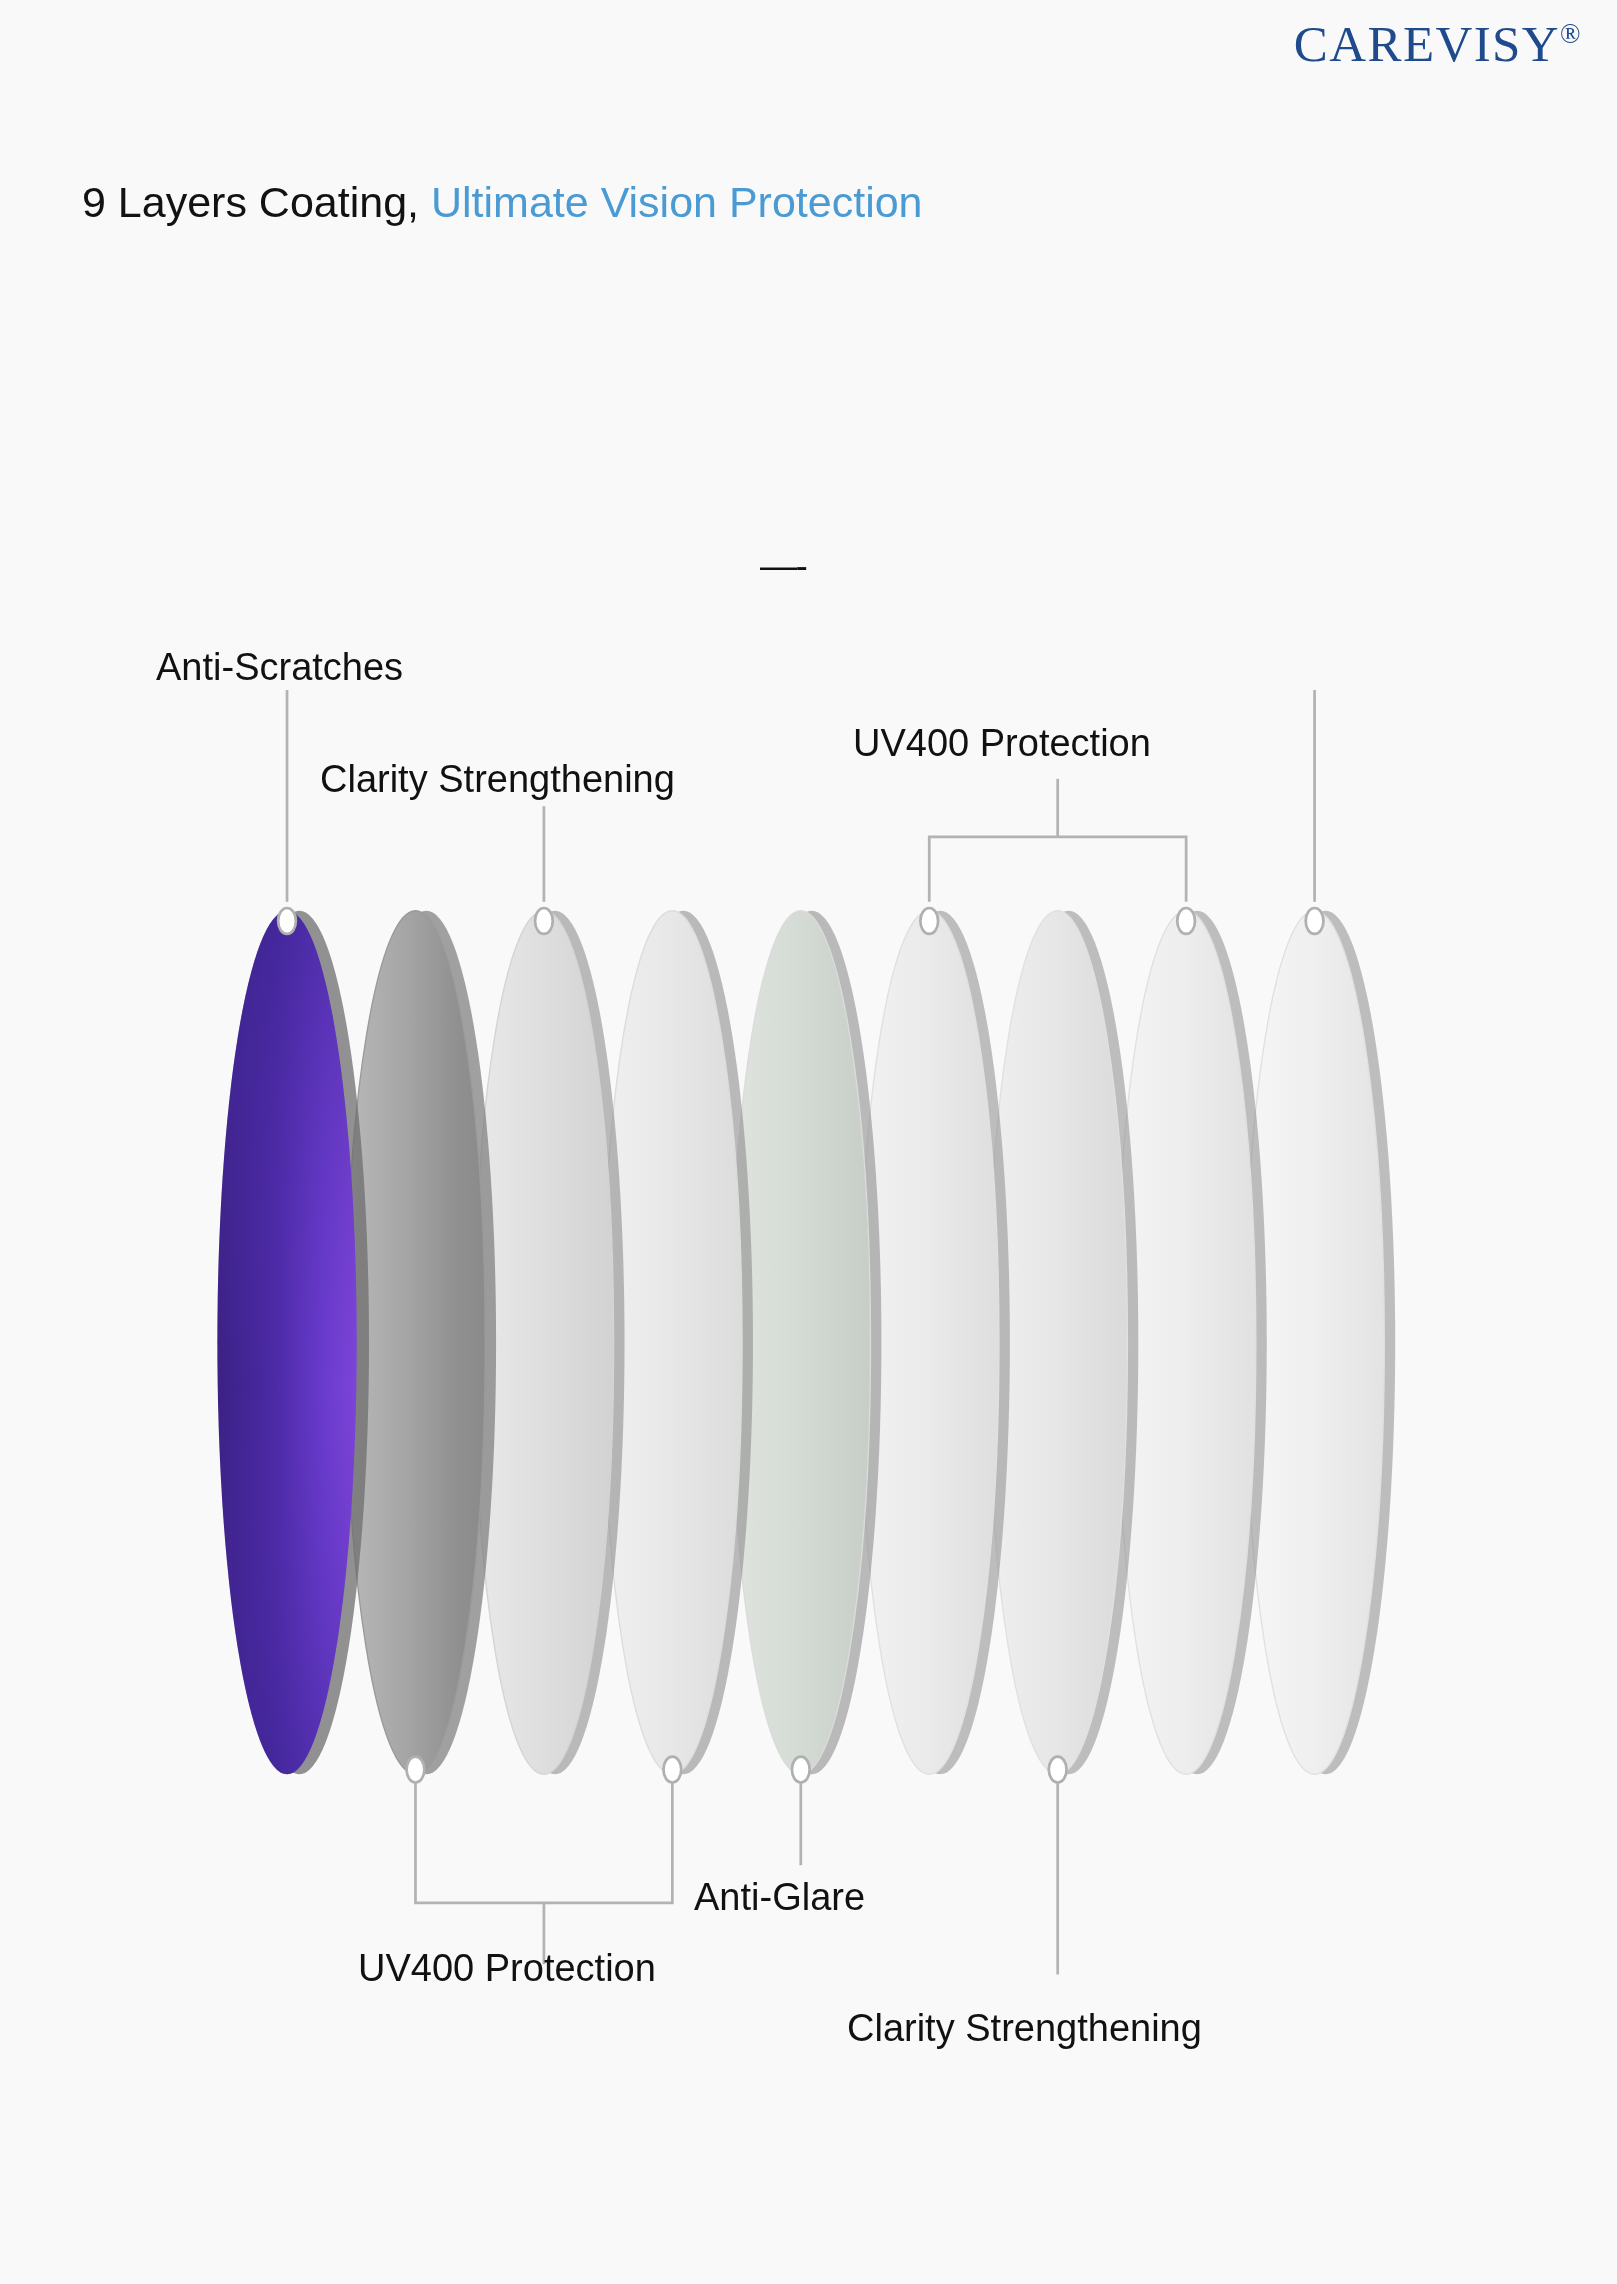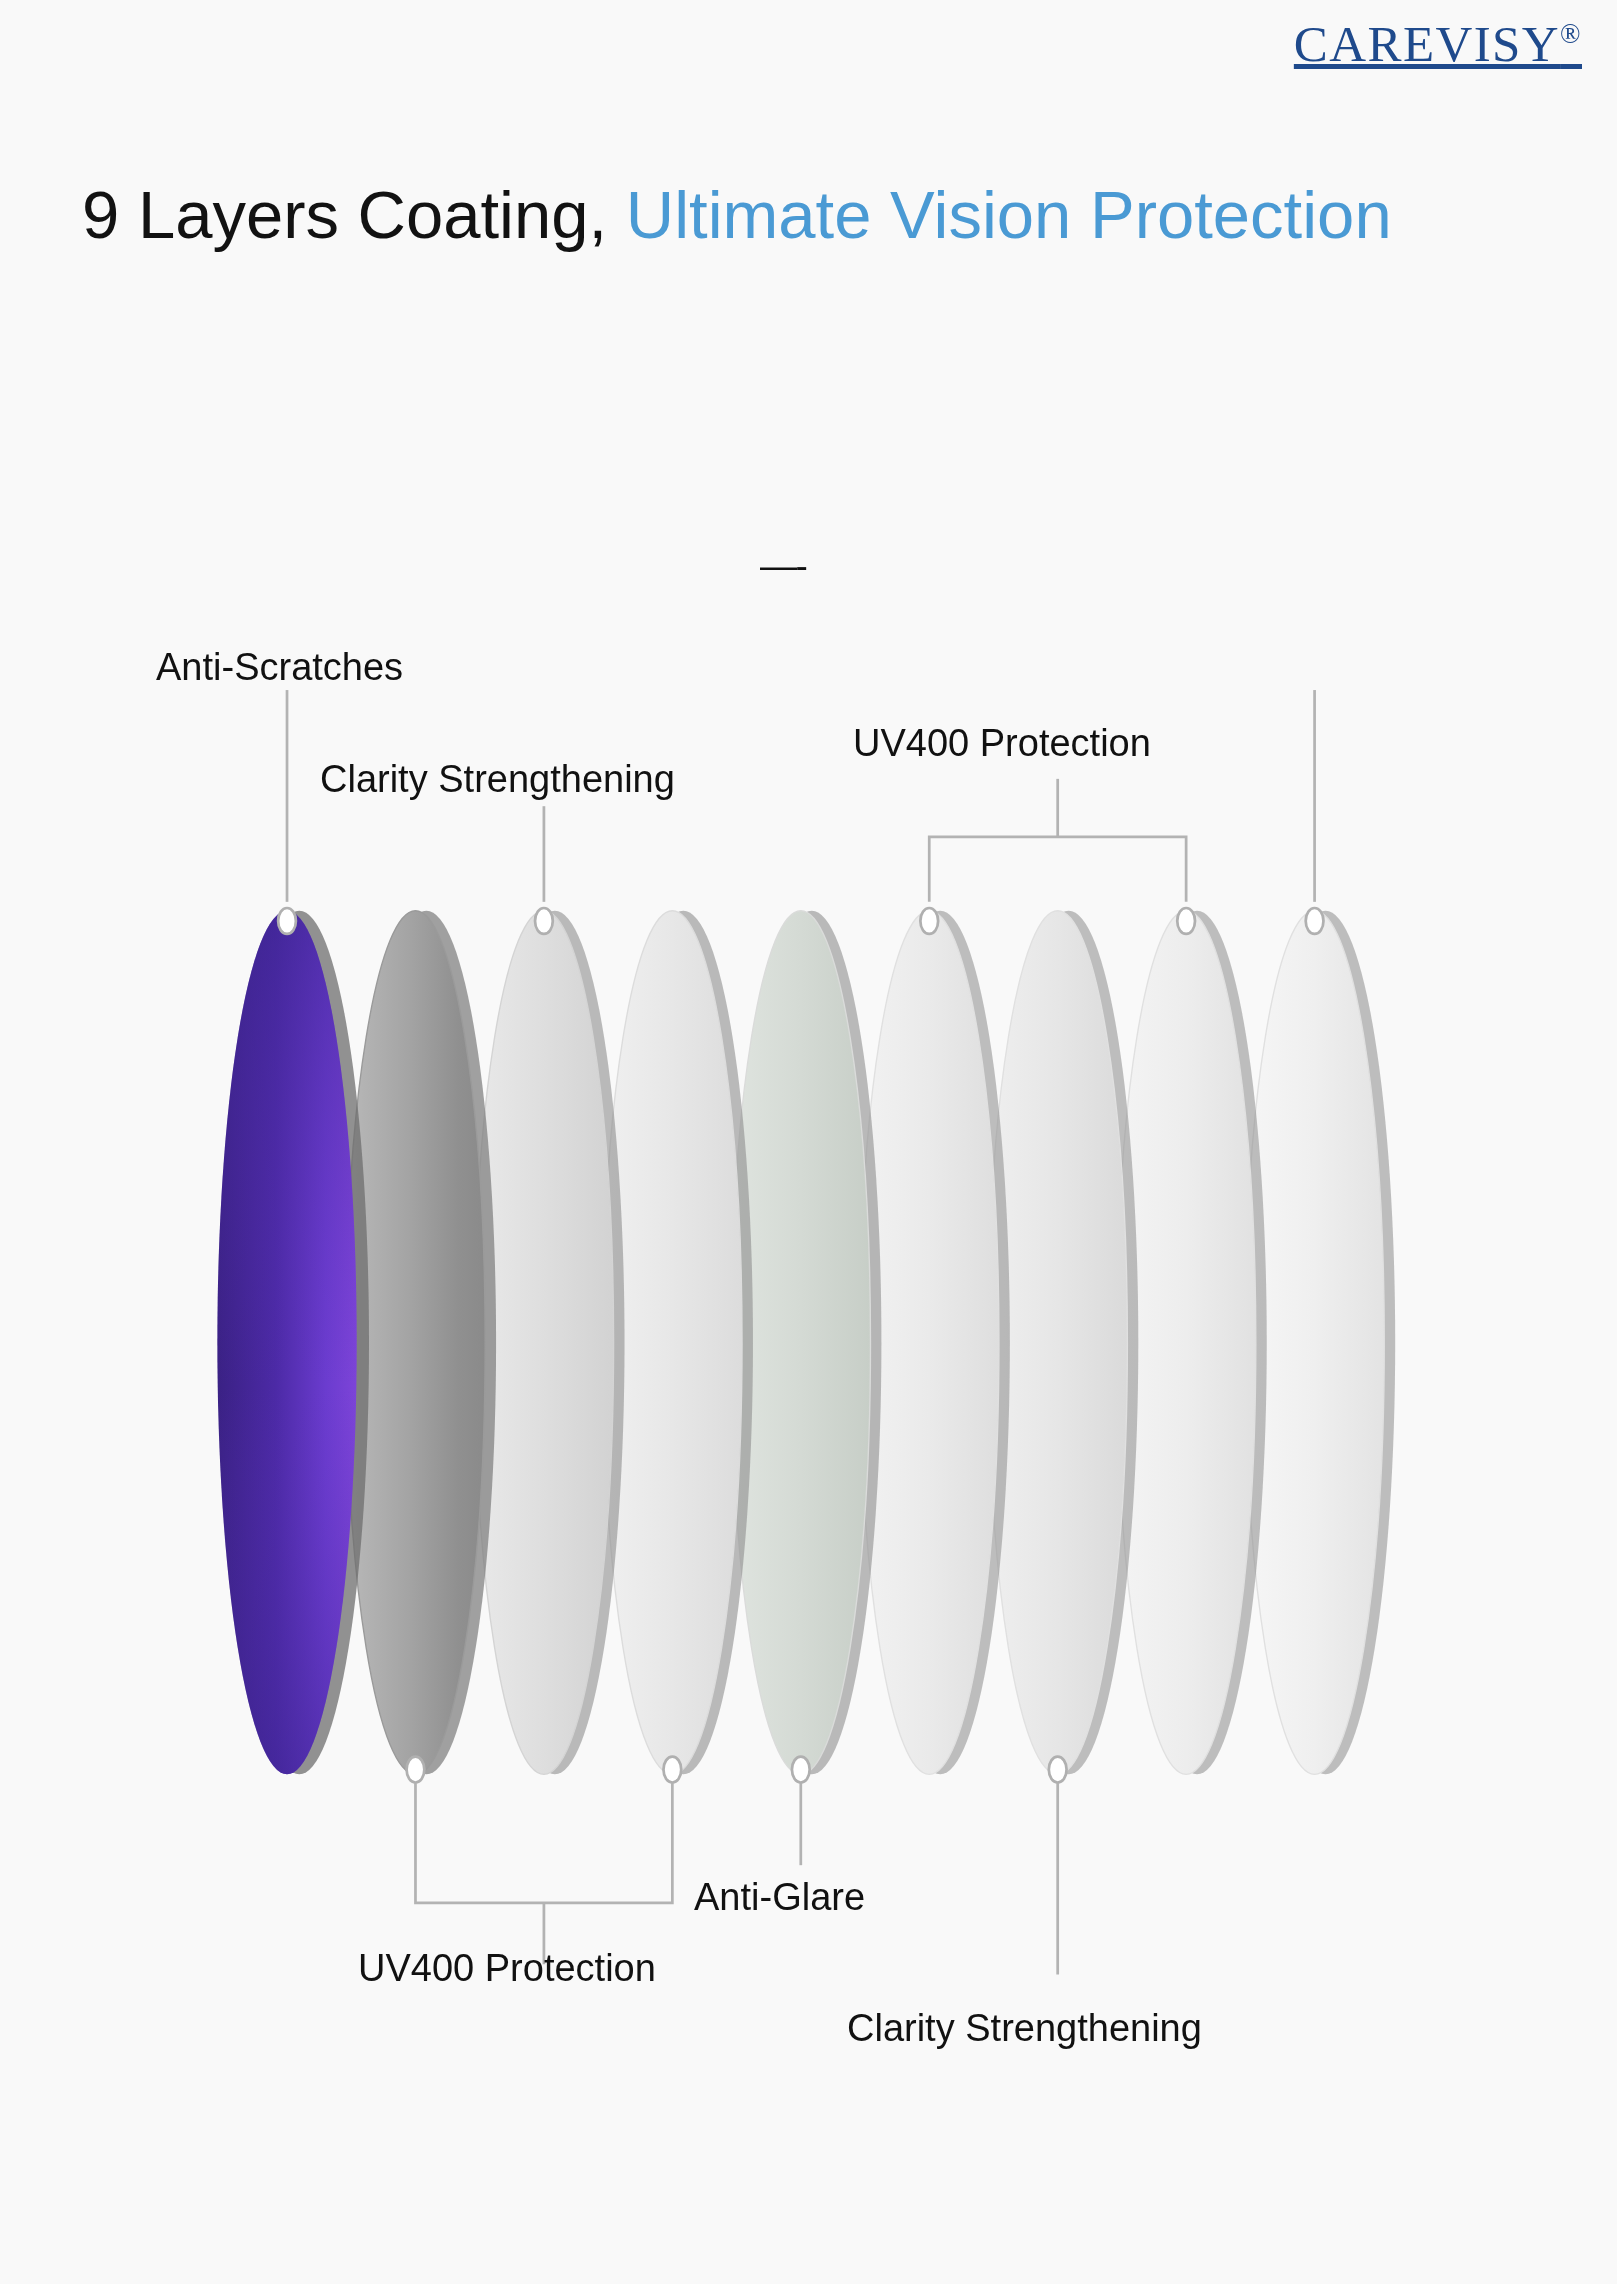--- a/index.html
+++ b/index.html
@@ -15,33 +15,32 @@
   
   .brand{
     position:absolute;
     right:36px;top:19px;
     font-family:"Liberation Serif", serif;
     font-size:51px;
     color:#1f4a8c;
     letter-spacing:1.4px;
     white-space:nowrap;
     line-height:1;
-    text-decoration:underline;
   }
   .brand .reg{
     font-size:27px;
     vertical-align:super;
     line-height:1;
   }
 
   
   .headline{
     position:absolute;
     left:82px;top:179px;
-    font-size:67px;
+    font-size:43px;
     line-height:1.08;
     white-space:nowrap;
     font-weight:400;
   }
   .headline .h-dark{color:#121212;}
   .headline .h-blue{color:#4a9ad4;}
 
   
   .dash-artifact{
     position:absolute;

